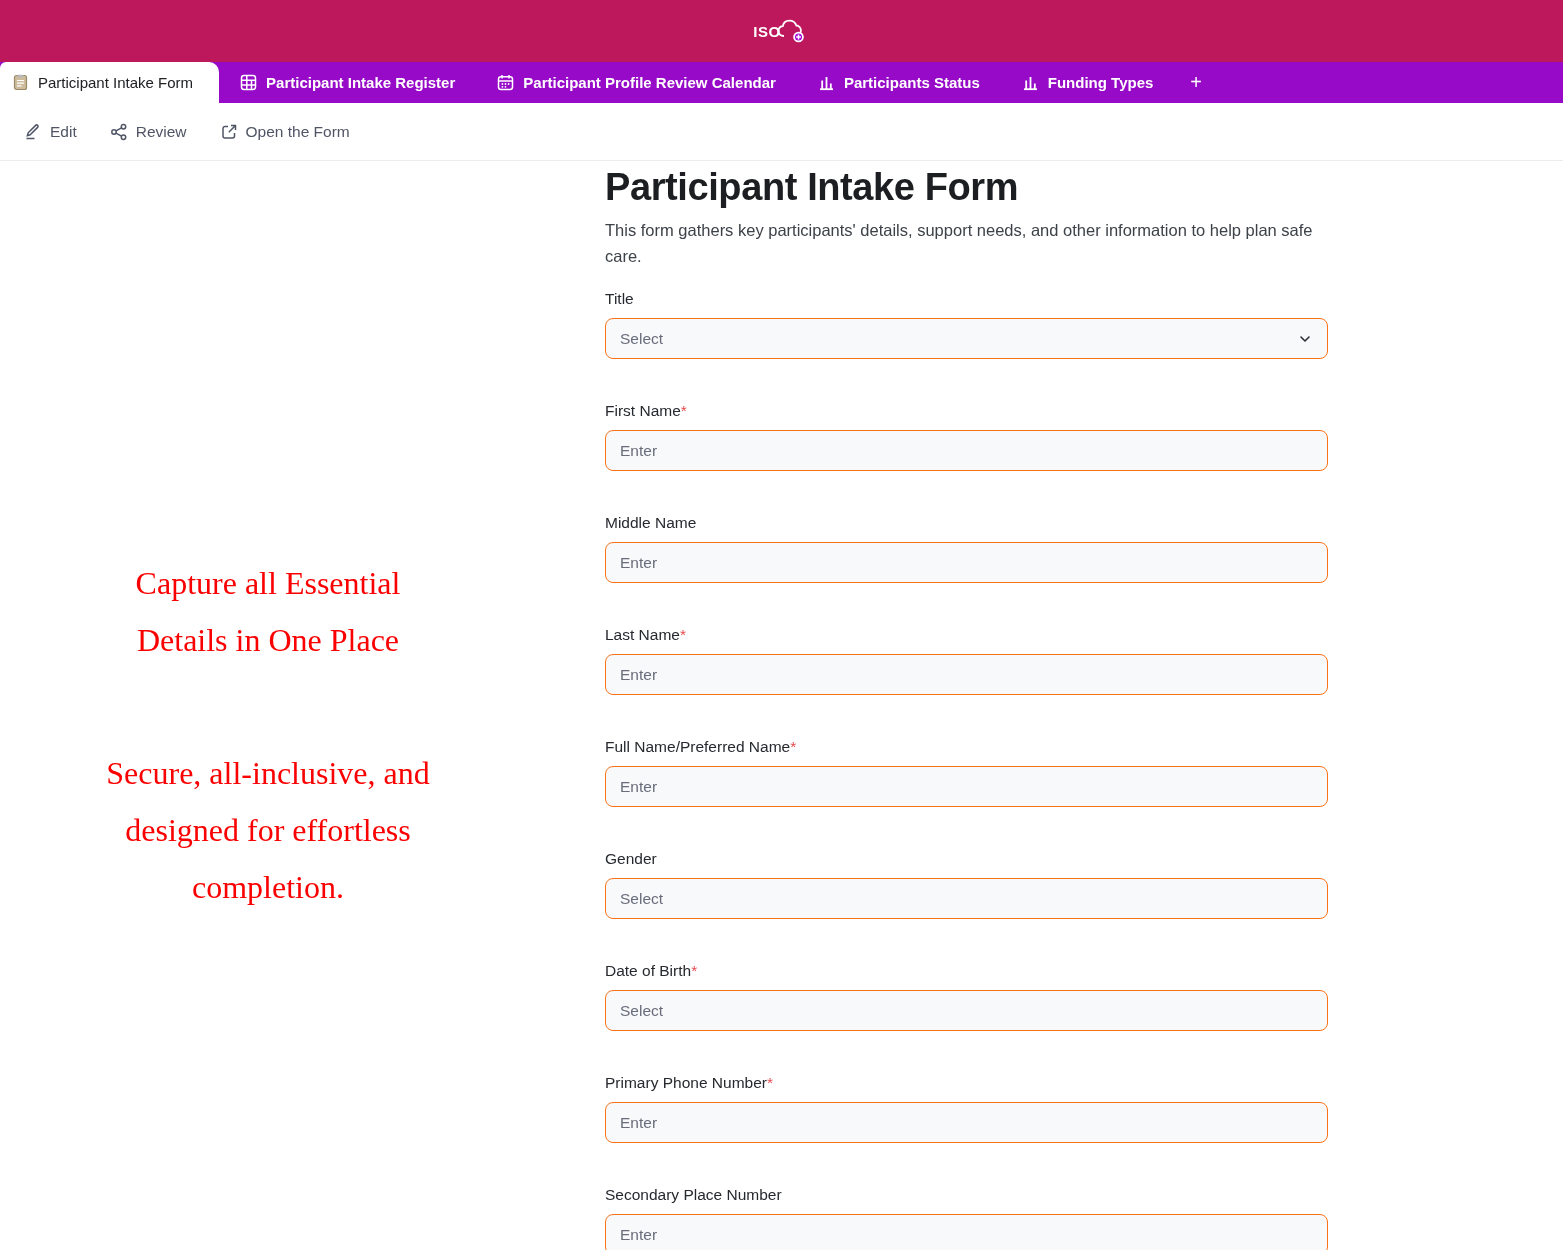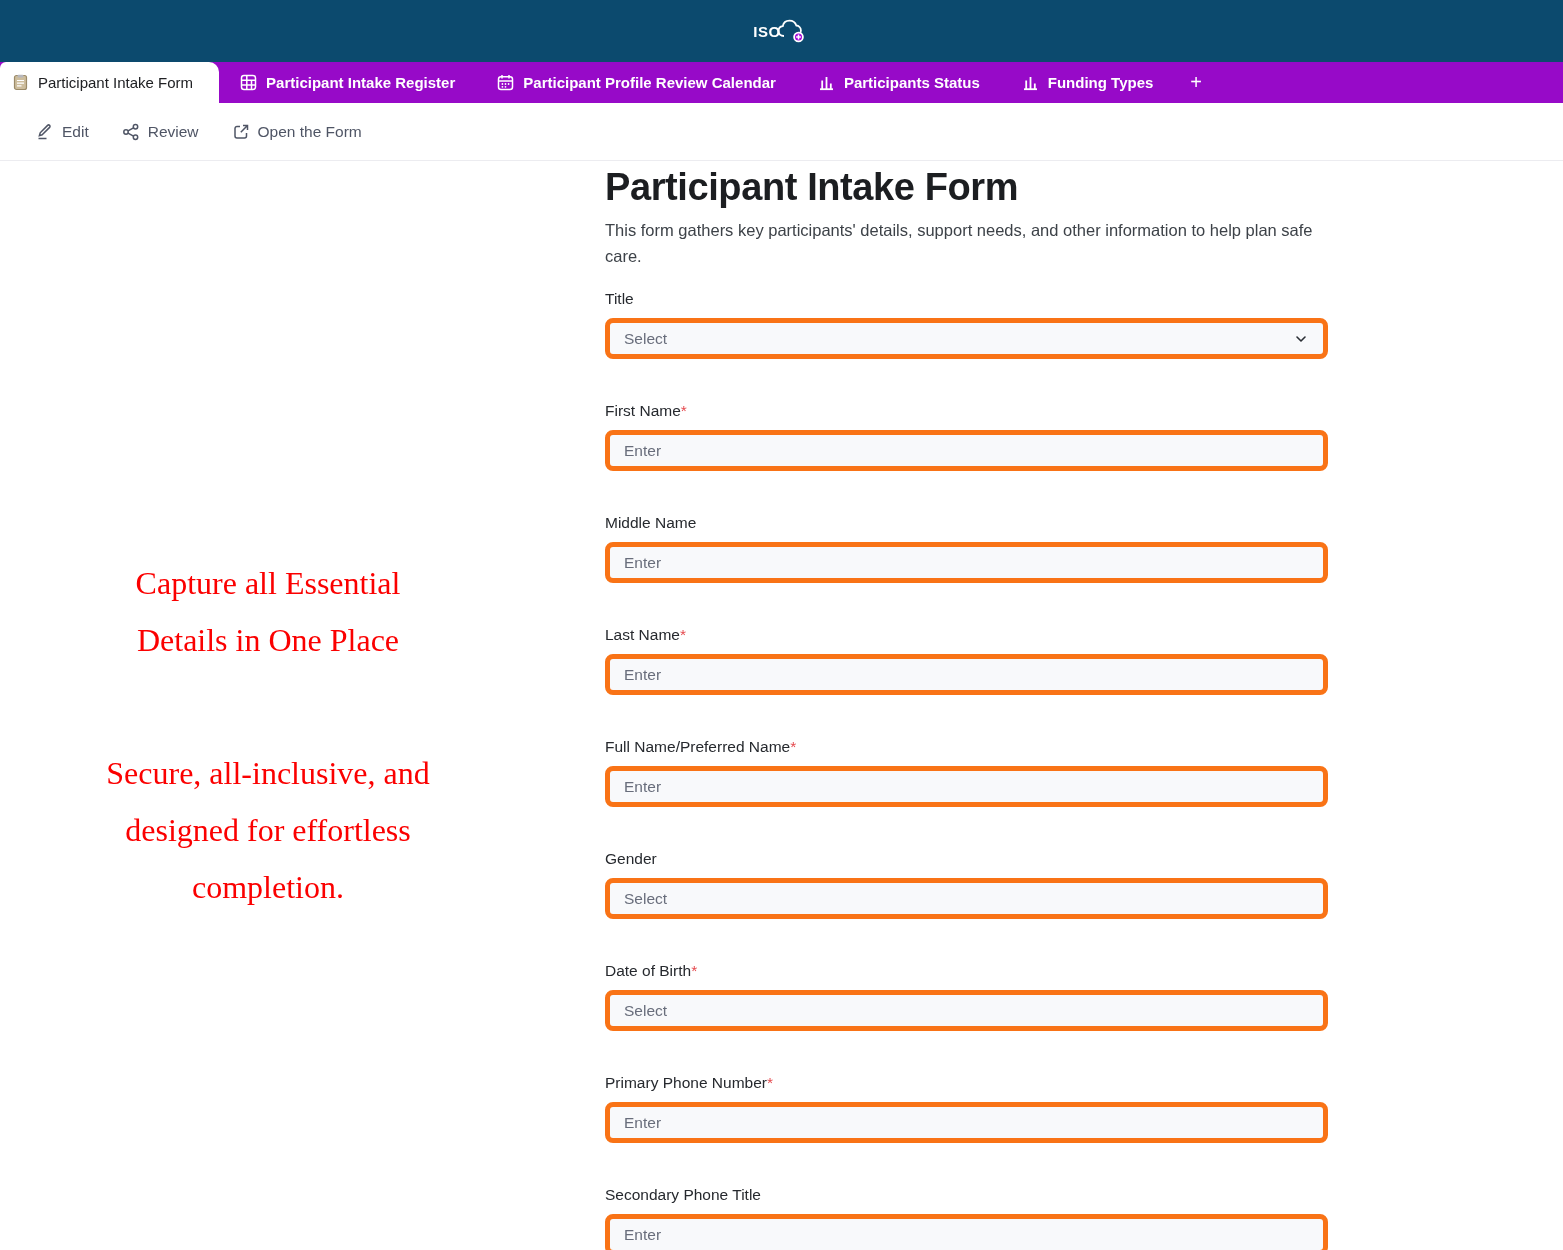--- a/index.html
+++ b/index.html
@@ -1,35 +1,35 @@
 <!DOCTYPE html>
 <html><head>
 <meta charset="utf-8">
 <style>
   * { margin:0; padding:0; box-sizing:border-box; }
   html,body { width:1563px; height:1250px; overflow:hidden; background:#fff;
     font-family:"Liberation Sans", sans-serif; }
 
   
-  .topbar { height:62px; background:#0c4a6e; display:flex; align-items:center; justify-content:center; }
+  .topbar { height:62px; background:#be185d; display:flex; align-items:center; justify-content:center; }
   .logo { display:flex; align-items:center; color:#fff; }
   .logo-text { font-weight:700; font-size:15px; letter-spacing:0.5px; color:#fff; margin-right:-5px; position:relative; z-index:2; }
   .logo svg { display:block; }
 
   
   .tabbar { height:41px; background:#970ac8; display:flex; align-items:stretch; }
   .tab { display:flex; align-items:center; gap:9px; padding:0 21px; color:#fff;
          font-size:15px; font-weight:700; white-space:nowrap; cursor:default; }
   .tab svg { flex:none; }
   .tab.active { background:#fff; color:#202124; border-radius:6px 10px 0 0; padding:0 26px 0 12px; font-weight:500; }
   .tab-add { display:flex; align-items:center; padding:0 16px; color:#fff; font-size:20px; font-weight:400; }
 
   
   .toolbar { height:58px; background:#fff; border-bottom:1px solid #ececf0;
-             display:flex; align-items:center; gap:33px; padding-left:36px; }
+             display:flex; align-items:center; gap:33px; padding-left:24px; }
   .tool-btn { display:flex; align-items:center; gap:8px; background:none; border:none;
               color:#4f5565; font-size:15.5px; font-family:inherit; cursor:pointer; }
   .tool-btn svg { display:block; }
 
   
   .content { position:relative; height:1089px; background:#fff; }
 
   .annotation { position:absolute; left:18px; width:500px; text-align:center;
                 color:#fb0000; font-family:cursive; font-size:32px; line-height:57px; }
   .annotation span { display:block; }
@@ -37,21 +37,21 @@
   .ann-2 { top:394px; }
   .ann-3 { top:584px; }
 
   .form-col { position:absolute; left:605px; top:4px; width:723px; }
   .form-title { font-size:38px; line-height:44px; font-weight:700; color:#1c1e21; letter-spacing:-0.4px; }
   .form-desc { font-size:16.5px; line-height:26px; color:#3d4248; margin-top:8px; max-width:720px; }
   .fields { margin-top:20px; }
   .field { margin-bottom:42px; }
   .flabel { font-size:15.5px; line-height:20px; color:#26292e; font-weight:500; }
   .req { color:#e5484d; }
-  .inputbox { margin-top:9px; height:41px; background:#f8f9fb; border:5px solid #f97316;
+  .inputbox { margin-top:9px; height:41px; background:#f8f9fb; border:1px solid #f97316;
               border-radius:8px; display:flex; align-items:center; justify-content:space-between;
               padding:0 14px; cursor:text; }
   .ph { color:#686d7b; font-size:15.5px; }
   .chev { display:flex; align-items:center; }
 </style>
 </head>
 <body>
 
 <div class="topbar">
   <div class="logo">
@@ -219,21 +219,21 @@
       </div>
 
       <div class="field">
         <div class="flabel"><span>Primary Phone Number</span><span class="req">*</span></div>
         <div class="inputbox">
           <span class="ph">Enter</span>
         </div>
       </div>
 
       <div class="field">
-        <div class="flabel"><span>Secondary Phone Title</span><span class="req"></span></div>
+        <div class="flabel"><span>Secondary Place Number</span><span class="req"></span></div>
         <div class="inputbox">
           <span class="ph">Enter</span>
         </div>
       </div>
 
     </div>
   </div>
 </div>
 
 </body></html>

